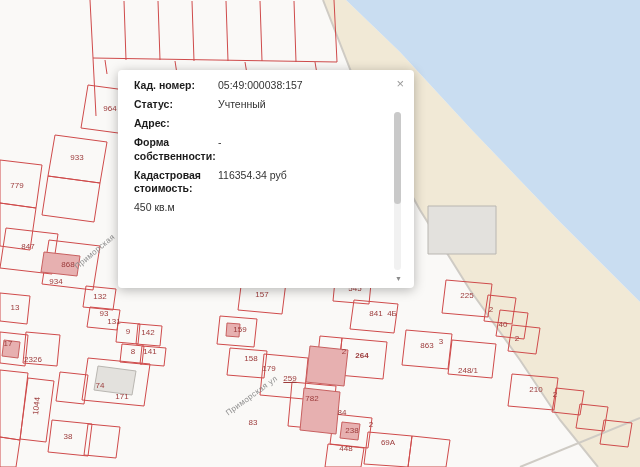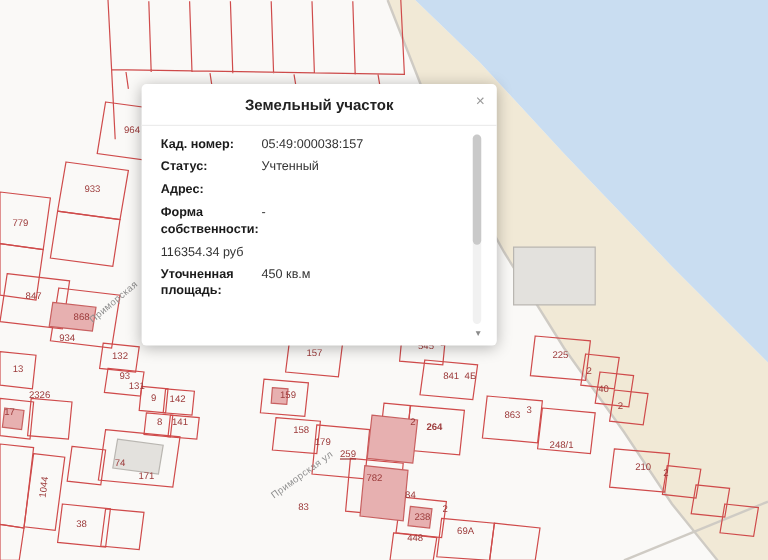--- a/index.html
+++ b/index.html
@@ -123,21 +123,21 @@
     <span class="parcel-label" style="left: 28px; top: 247px;">847</span>
     <span class="parcel-label" style="left: 68px; top: 265px;">868</span>
     <span class="parcel-label" style="left: 56px; top: 282px;">934</span>
     <span class="parcel-label" style="left: 15px; top: 308px;">13</span>
     <span class="parcel-label" style="left: 100px; top: 297px;">132</span>
     <span class="parcel-label" style="left: 104px; top: 314px;">93</span>
     <span class="parcel-label" style="left: 114px; top: 322px;">131</span>
     <span class="parcel-label" style="left: 128px; top: 332px;">9</span>
     <span class="parcel-label" style="left: 148px; top: 333px;">142</span>
     <span class="parcel-label" style="left: 8px; top: 344px;">17</span>
-    <span class="parcel-label" style="left: 33px; top: 330px;">2326</span>
+    <span class="parcel-label" style="left: 33px; top: 360px;">2326</span>
     <span class="parcel-label" style="left: 133px; top: 352px;">8</span>
     <span class="parcel-label" style="left: 150px; top: 352px;">141</span>
     <span class="parcel-label" style="left: 122px; top: 397px;">171</span>
     <span class="parcel-label" style="left: 100px; top: 386px;">74</span>
     <span class="parcel-label" style="left: 37px; top: 406px; transform: translate(-50%, -50%) rotate(-83deg);">1044</span>
     <span class="parcel-label" style="left: 68px; top: 437px;">38</span>
     <span class="parcel-label" style="left: 262px; top: 295px;">157</span>
     <span class="parcel-label" style="left: 240px; top: 330px;">159</span>
     <span class="parcel-label" style="left: 251px; top: 359px;">158</span>
     <span class="parcel-label" style="left: 355px; top: 289px;">545</span>
@@ -163,42 +163,41 @@
     <span class="parcel-label" style="left: 253px; top: 423px;">83</span>
     <span class="parcel-label" style="left: 468px; top: 371px;">248/1</span>
     <span class="parcel-label" style="left: 536px; top: 390px;">210</span>
     <span class="parcel-label" style="left: 555px; top: 395px;">2</span>
     <span class="street-label" style="left: 95px; top: 252px; transform: translate(-50%, -50%) rotate(-40deg);">Приморская</span>
     <span class="street-label" style="left: 252px; top: 396px; transform: translate(-50%, -50%) rotate(-36deg);">Приморская ул</span>
   </div>
 
 <div class="popup">
   <span class="close">×</span>
-  <div class="popup-title">Земельный участок</div>
   <div class="popup-body">
     <div class="row">
       <div class="flabel">Кад. номер:</div>
       <div class="fvalue">05:49:000038:157</div>
     </div>
     <div class="row">
       <div class="flabel">Статус:</div>
       <div class="fvalue">Учтенный</div>
     </div>
     <div class="row">
       <div class="flabel">Адрес:</div>
     </div>
     <div class="row">
       <div class="flabel">Форма собственности:</div>
       <div class="fvalue">-</div>
     </div>
     <div class="row">
+      <div class="flabel">Кадастровая стоимость:</div>
       <div class="fvalue">116354.34 руб</div>
     </div>
     <div class="row">
-      <div class="flabel">Уточненная площадь:</div>
       <div class="fvalue">450 кв.м</div>
     </div>
   </div>
   <div class="scrollbar">
     <div class="thumb"></div>
   </div>
   <div class="scroll-arrow">▼</div>
 </div>
 
 </body></html>

